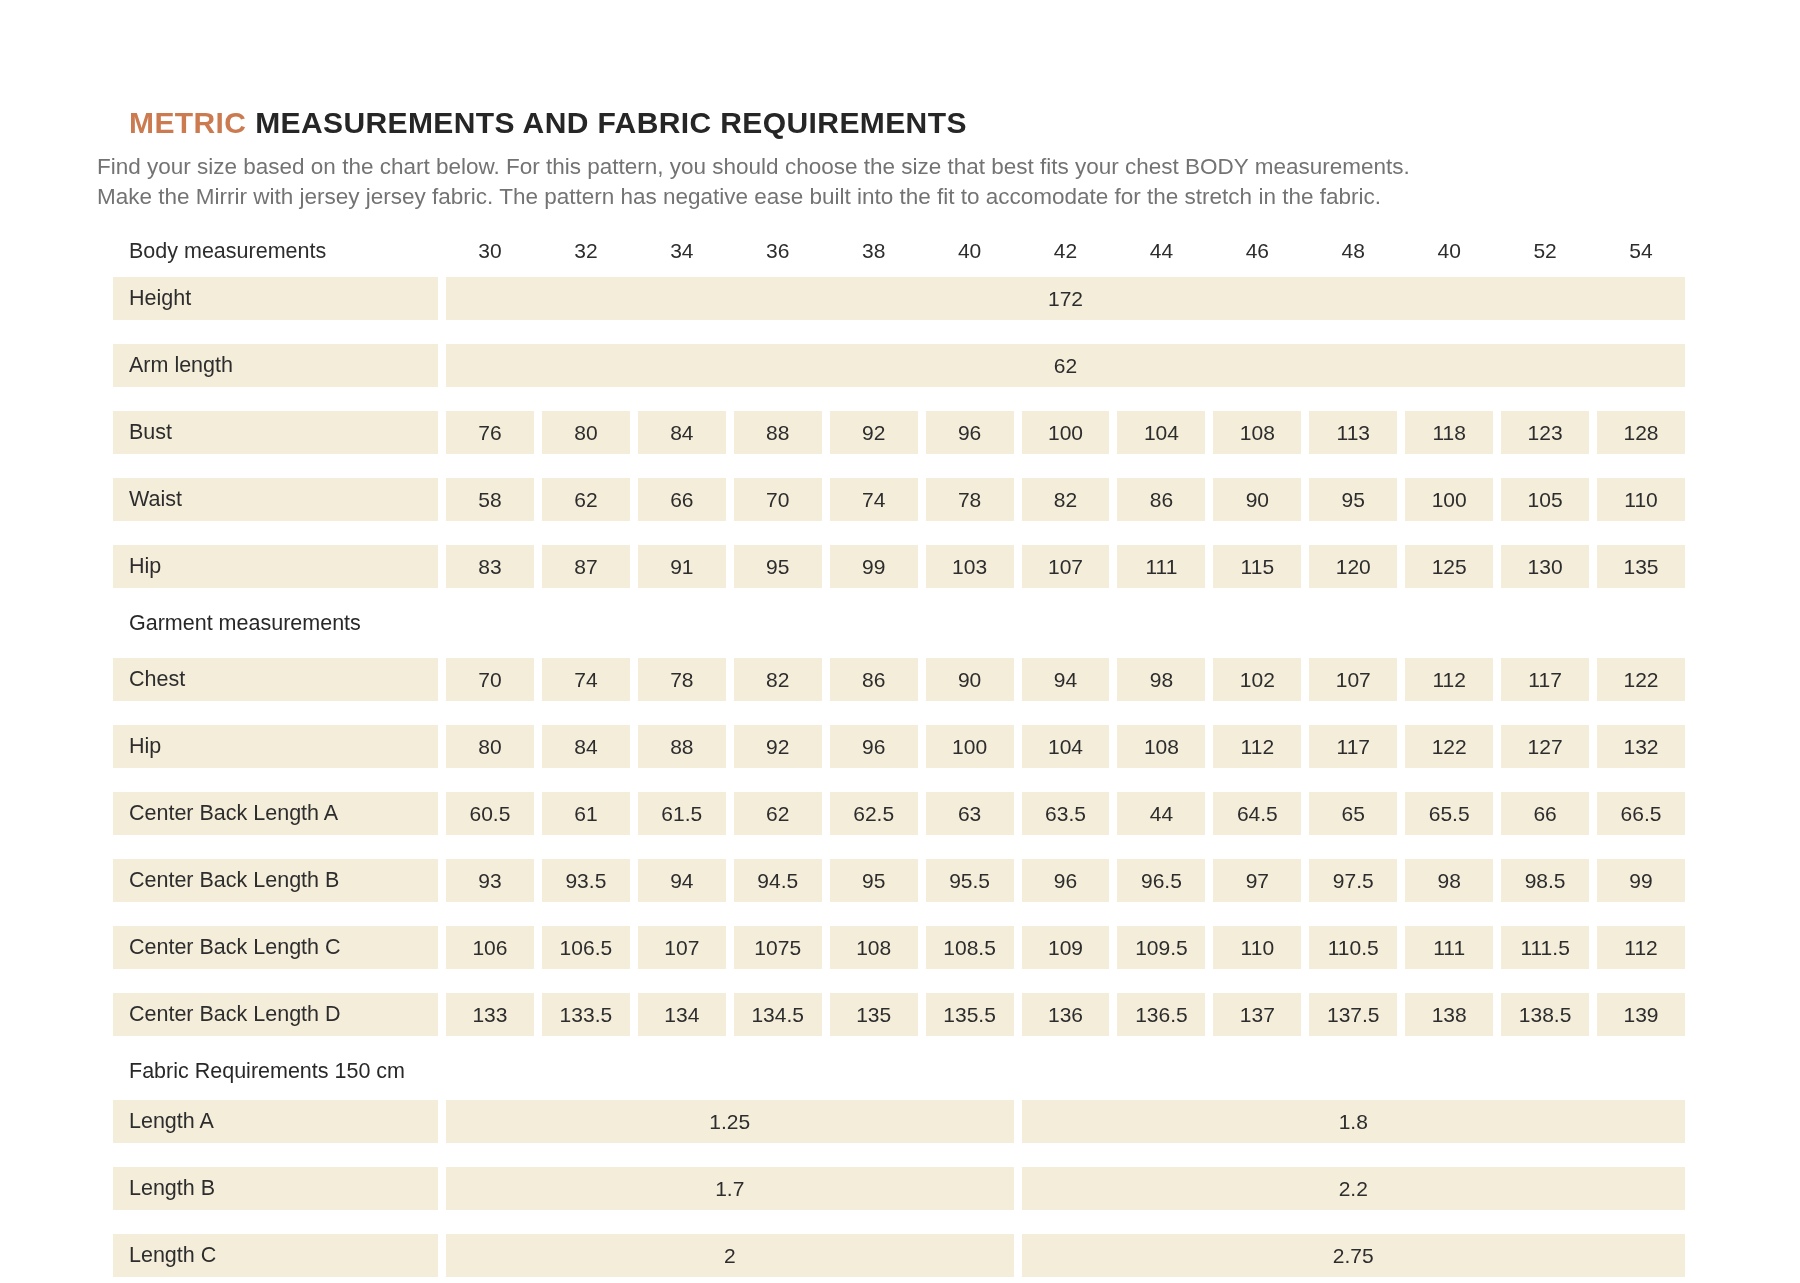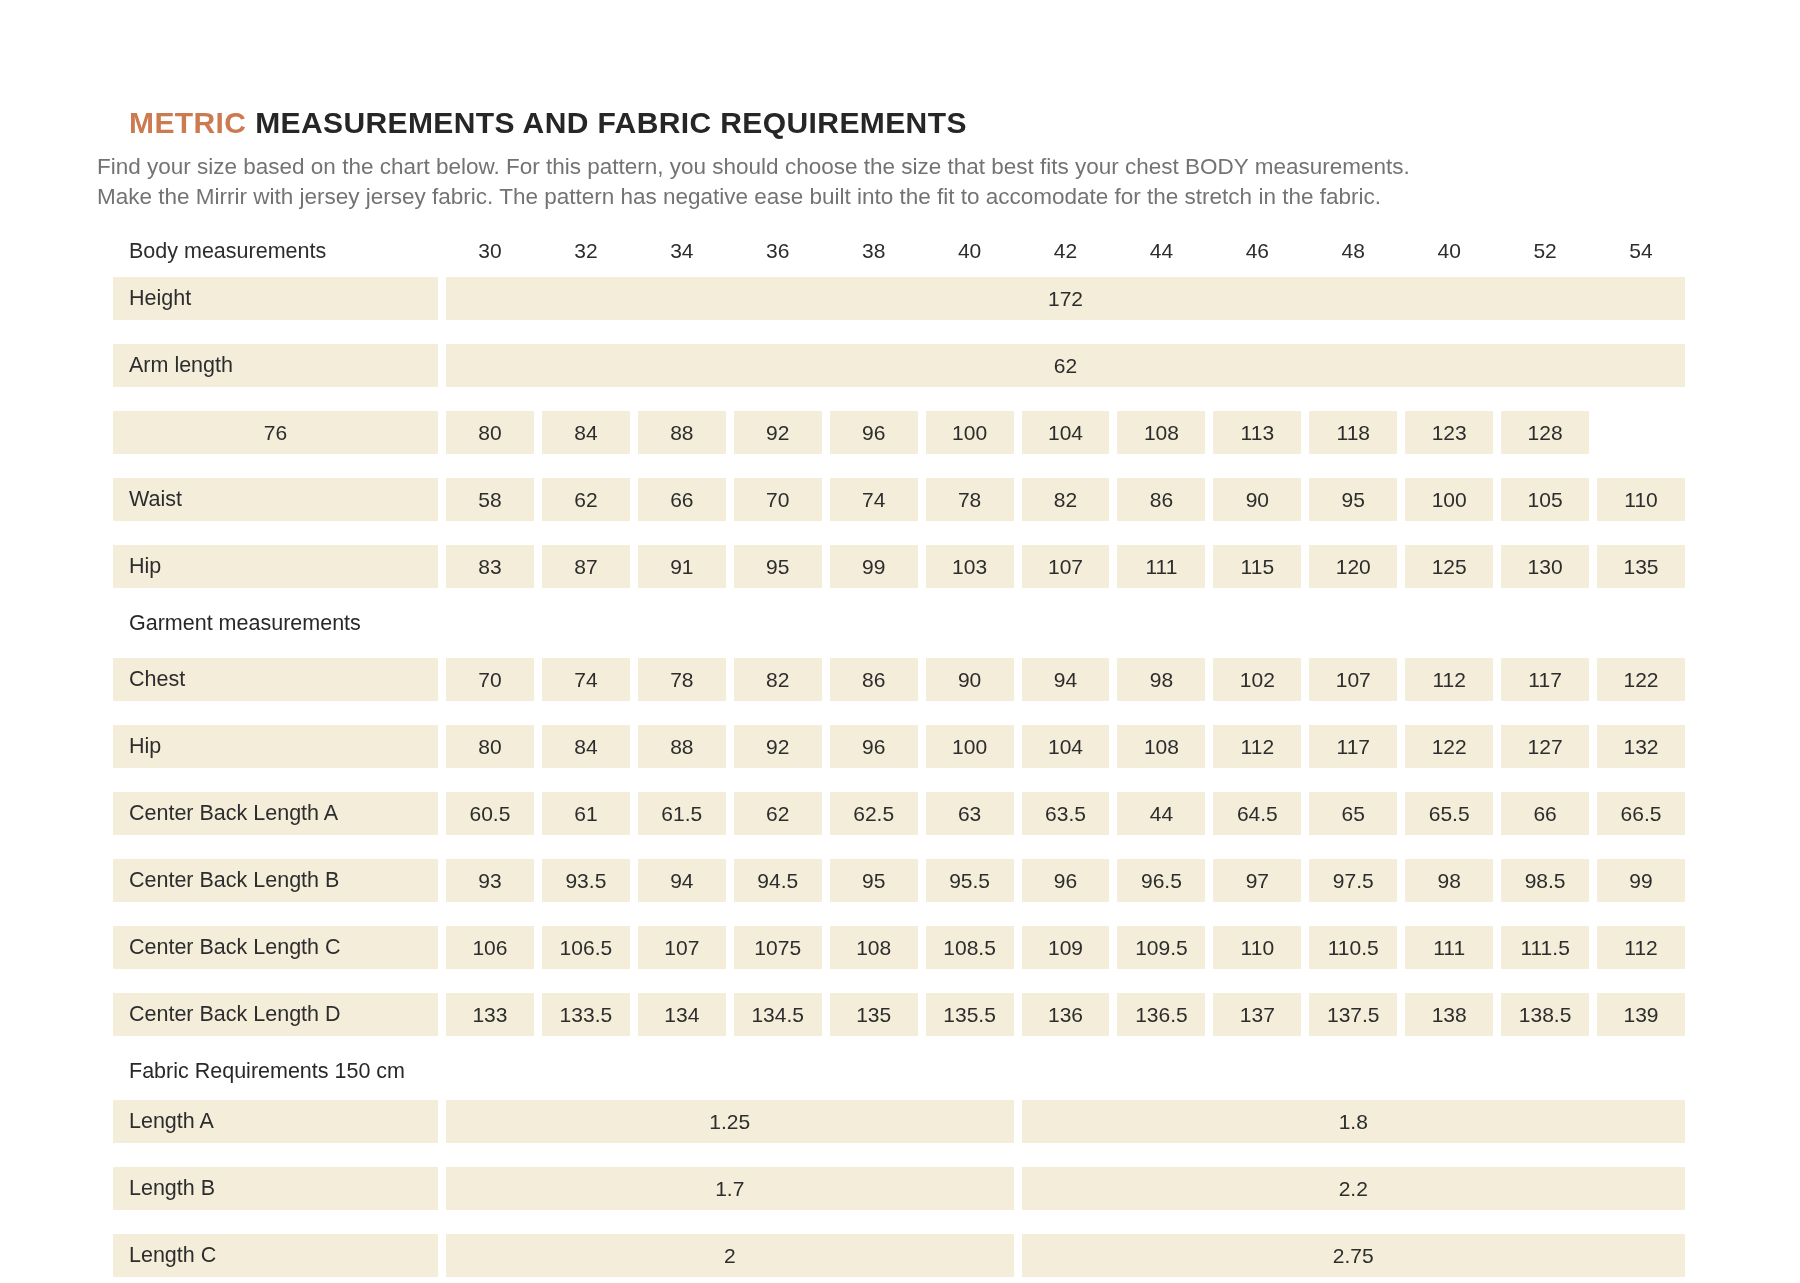--- a/index.html
+++ b/index.html
@@ -128,20 +128,21 @@
             <div class="cell label-cell">Height</div>
             <div class="cell span-all">172</div>
           </div>
           <div class="row">
             <div class="cell label-cell">Arm length</div>
             <div class="cell span-all">62</div>
           </div>
         </div>
       <div id="body-rows">
           <div class="row">
+            <div class="cell label-cell">Bust</div>
             <div class="cell">76</div>
             <div class="cell">80</div>
             <div class="cell">84</div>
             <div class="cell">88</div>
             <div class="cell">92</div>
             <div class="cell">96</div>
             <div class="cell">100</div>
             <div class="cell">104</div>
             <div class="cell">108</div>
             <div class="cell">113</div>

